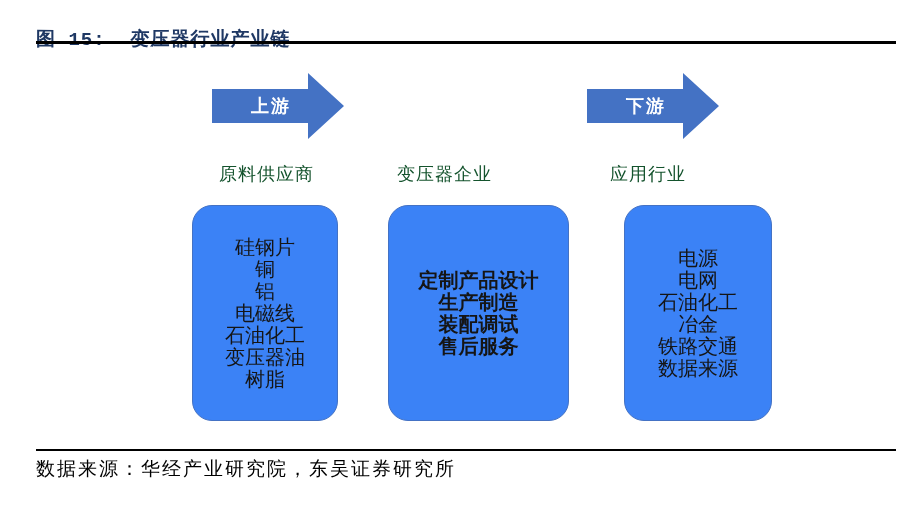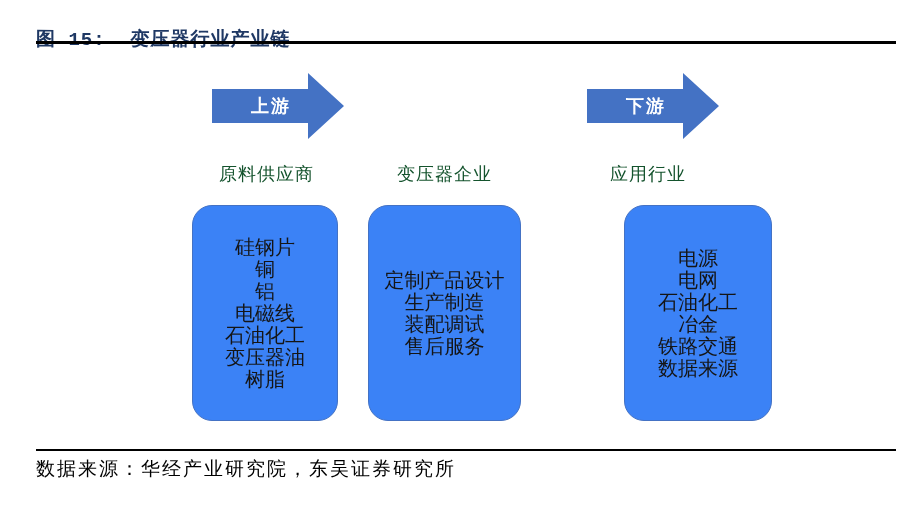--- a/index.html
+++ b/index.html
@@ -85,21 +85,21 @@
     height: 216px;
     border: 1.7px solid var(--accent-blue);
     border-radius: 20px;
     background: #3b82f6;
     display: flex;
     flex-direction: column;
     align-items: center;
     justify-content: center;
   }
   .b1 { left: 192px; width: 146px; }
-  .b2 { left: 368px; width: 153px; }
+  .b2 { left: 388px; width: 181px; font-weight: bold; }
   .b3 { left: 578px; width: 148px; margin-left: 46px; }
   .item {
     font-size: 20px;
     line-height: 22px;
     color: #151515;
     text-align: center;
     white-space: nowrap;
   }
   .footer-source {
     position: absolute;

